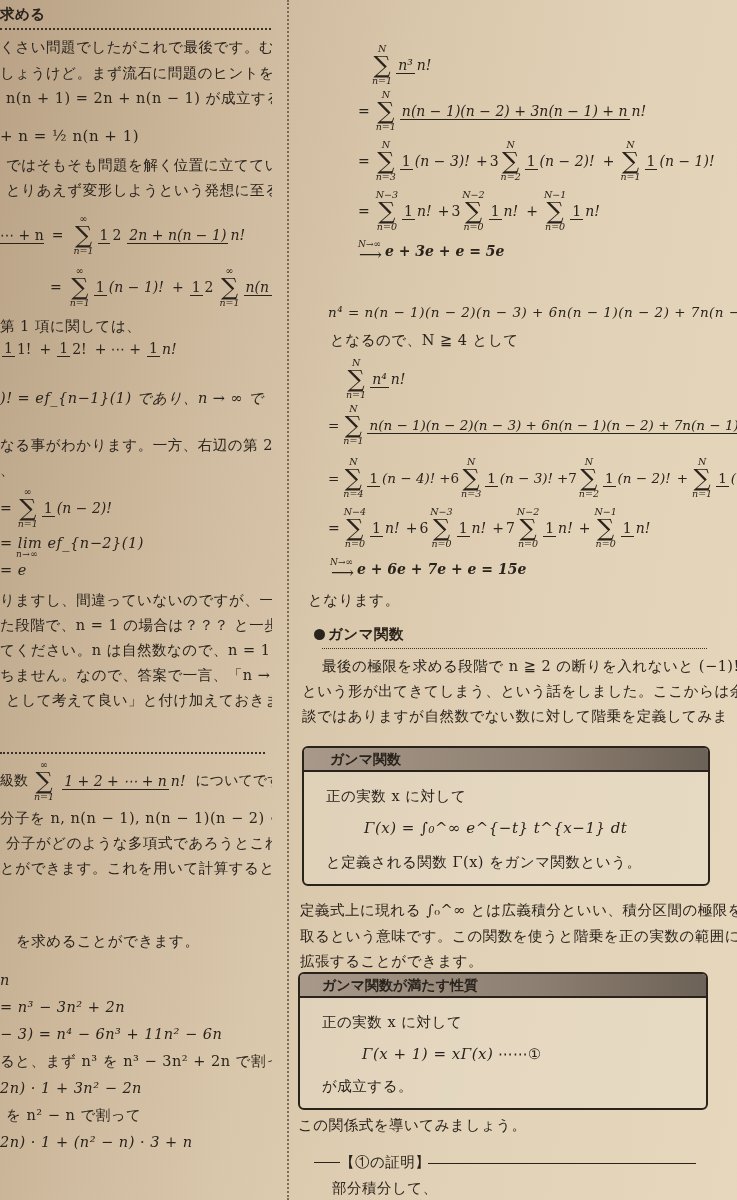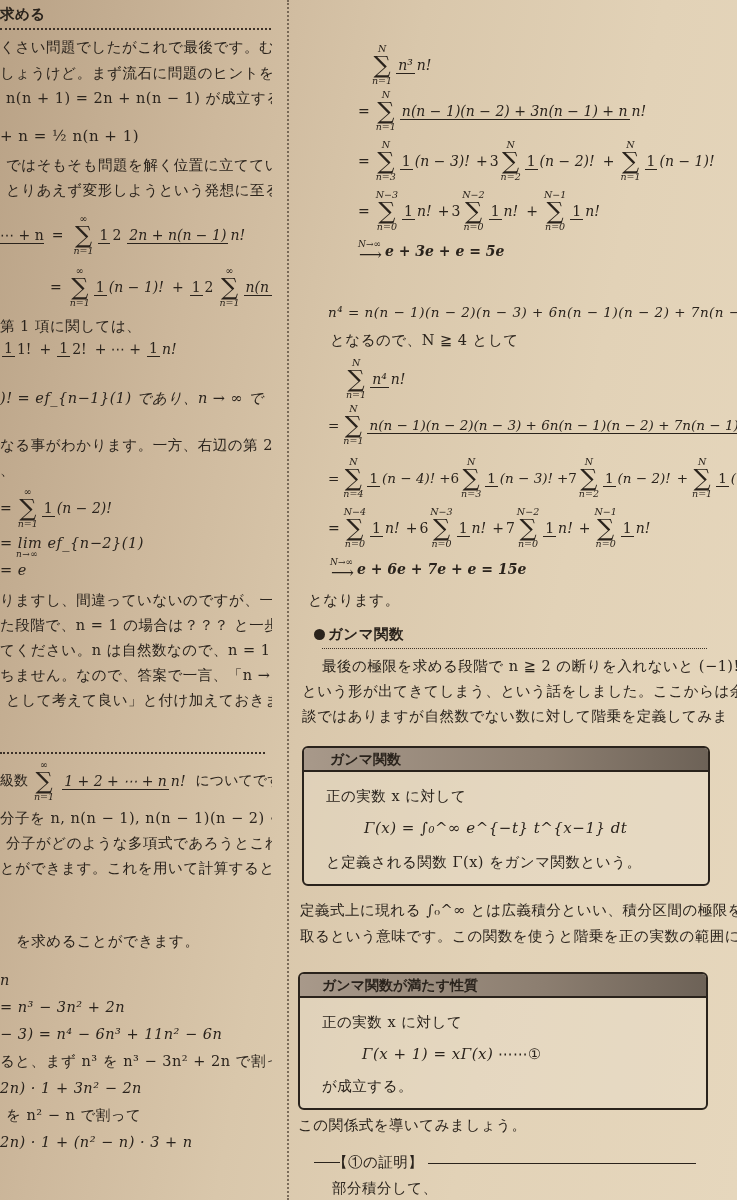--- a/index.html
+++ b/index.html
@@ -401,31 +401,32 @@
       <div class="hdr">ガンマ関数</div>
       <div class="body">
         <div class="line" style="left:22px;top:14px;">正の実数 x に対して</div>
         <div class="line m" style="left:60px;top:46px;font-size:15px;">Γ(x) = ∫₀^∞ e^{−t} t^{x−1} dt</div>
         <div class="line" style="left:22px;top:80px;">と定義される関数 Γ(x) をガンマ関数という。</div>
       </div>
     </div>
 
     <div class="line" style="left:0;top:900px;">定義式上に現れる ∫₀^∞ とは広義積分といい、積分区間の極限を</div>
     <div class="line" style="left:0;top:926px;">取るという意味です。この関数を使うと階乗を正の実数の範囲に</div>
+    <div class="line" style="left:0;top:951px;">拡張することができます。</div>
 
     <div class="box" style="left:-2px;top:972px;width:406px;height:134px;">
       <div class="hdr" style="padding-left:22px;">ガンマ関数が満たす性質</div>
       <div class="body">
         <div class="line" style="left:22px;top:14px;">正の実数 x に対して</div>
         <div class="line m" style="left:62px;top:46px;font-size:15px;">Γ(x + 1) = xΓ(x)</div>
         <div class="line" style="left:198px;top:46px;">⋯⋯①</div>
         <div class="line" style="left:22px;top:78px;">が成立する。</div>
       </div>
     </div>
 
     <div class="line" style="left:-2px;top:1115px;">この関係式を導いてみましょう。</div>
 
     <div style="position:absolute;left:14px;top:1162px;width:26px;border-top:1.5px solid #2a231c;"></div>
-    <div class="line" style="left:33px;top:1152px;">【①の証明】</div>
+    <div class="line" style="left:40px;top:1152px;">【①の証明】</div>
     <div style="position:absolute;left:128px;top:1163px;width:268px;border-top:1.5px solid #2a231c;"></div>
     <div class="line" style="left:32px;top:1178px;">部分積分して、</div>
   </div>
 </div>
 
 </body></html>

